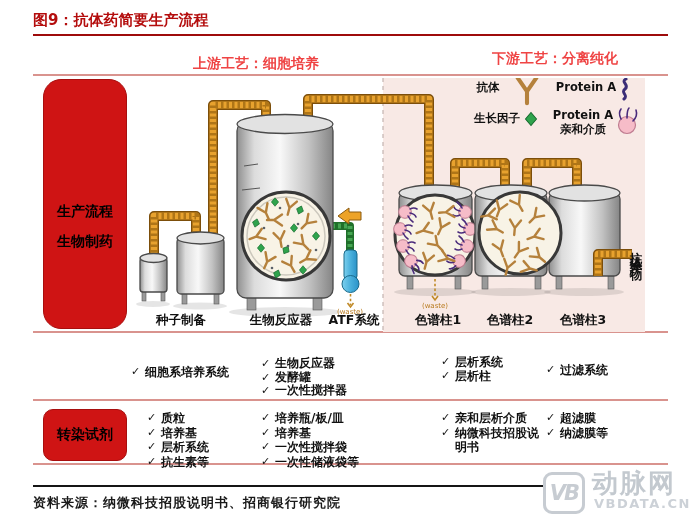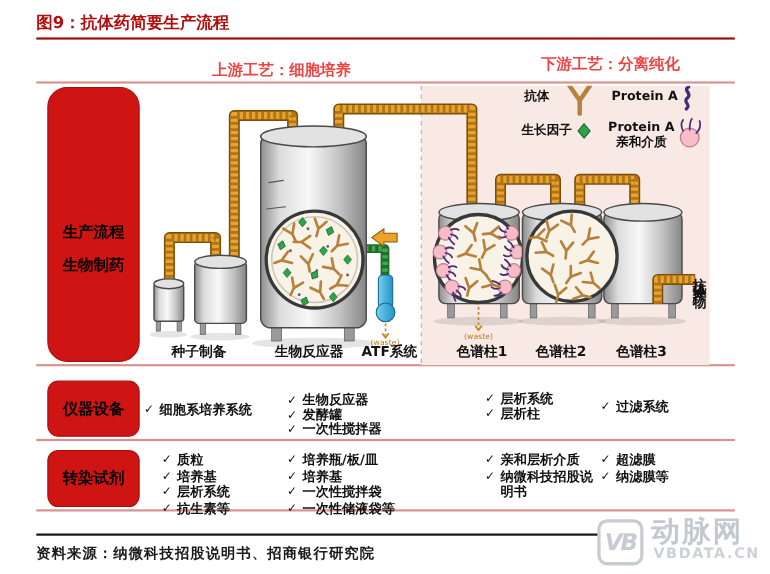--- a/index.html
+++ b/index.html
@@ -277,23 +277,20 @@
     <text class="dlab" x="51" y="246">种子制备</text>
     <text class="dlab" x="151" y="246">生物反应器</text>
     <text class="dlab" x="224" y="246">ATF系统</text>
     <text class="dlab" x="308" y="246">色谱柱1</text>
     <text class="dlab" x="380" y="246">色谱柱2</text>
     <text class="dlab" x="453" y="246">色谱柱3</text>
   </svg>
 
   <div class="abs final-product">抗体终产物</div>
 
-  <div class="abs redbox cat-box cat-equip">
-    <span>仪器设备</span>
-  </div>
   <div class="abs list r2g0">
     <div class="li">
         <span class="chk">✓</span>
         <span class="lbl">细胞系培养系统</span>
       </div>
   </div>
   <div class="abs list r2g1">
     <div class="li">
         <span class="chk">✓</span>
         <span class="lbl">生物反应器</span>

